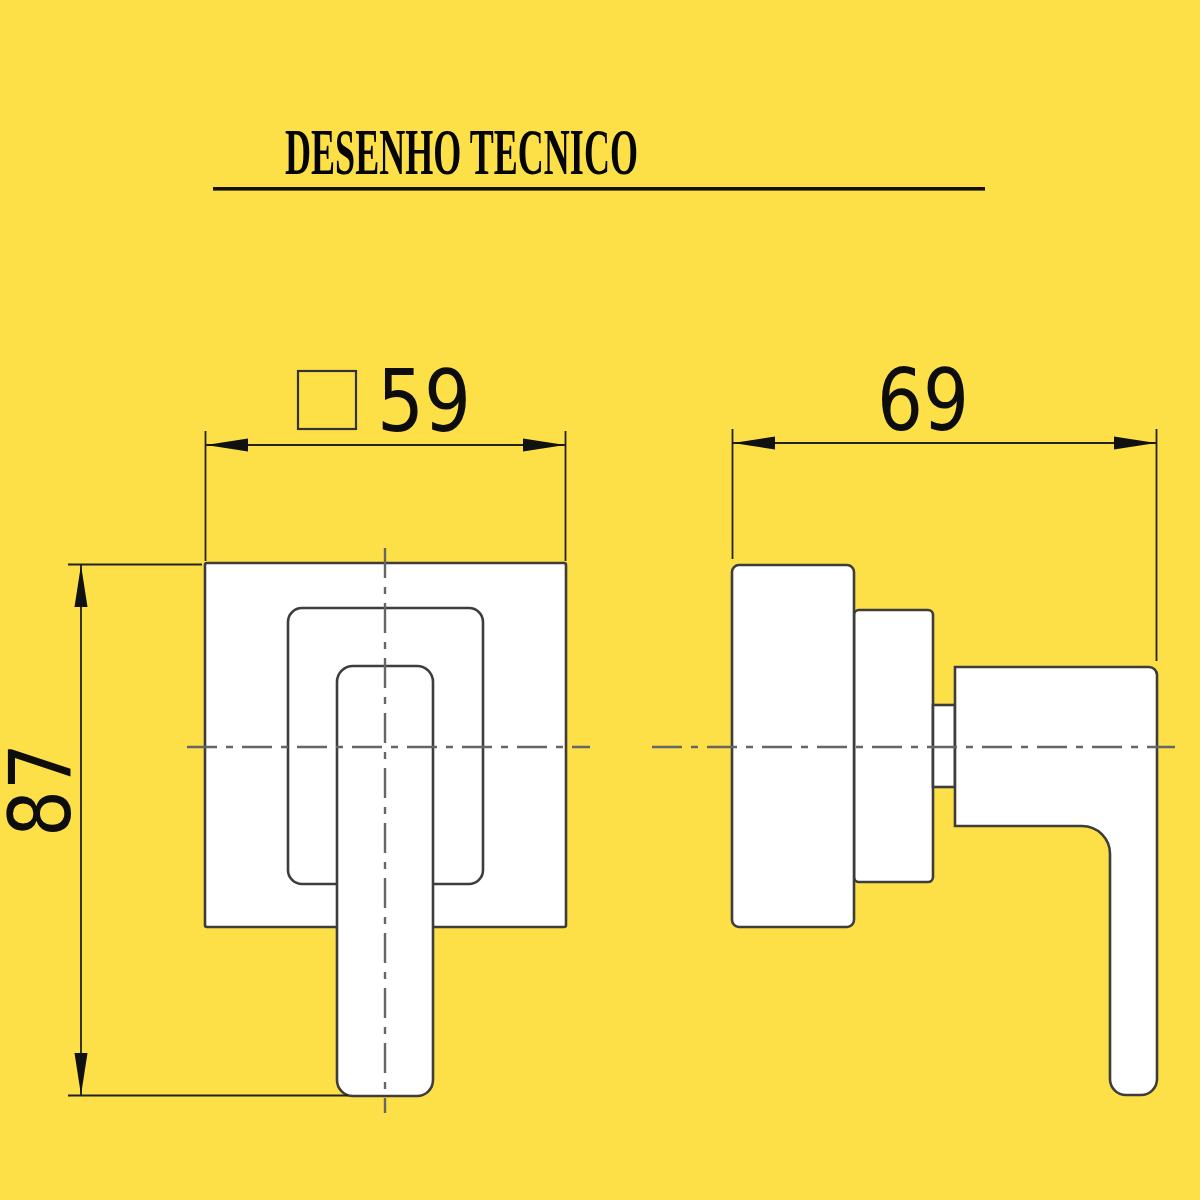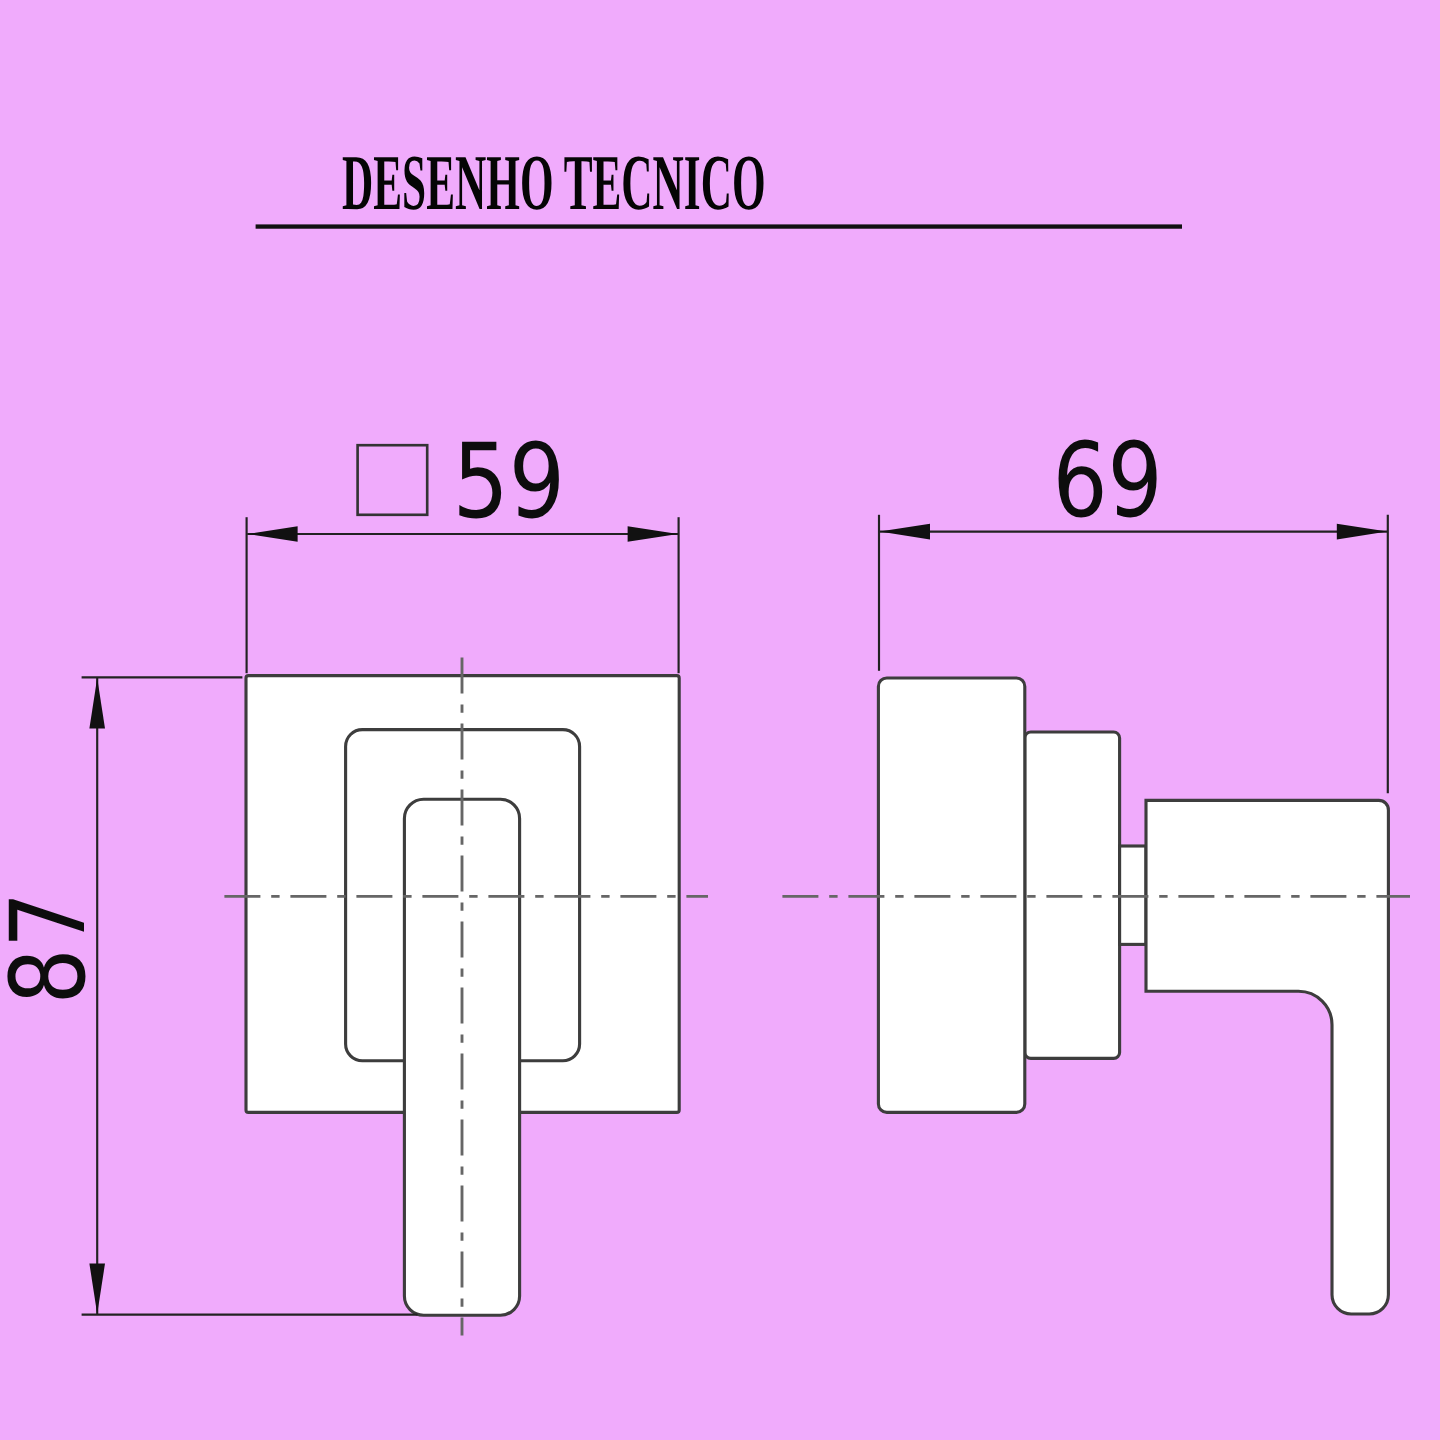--- a/index.html
+++ b/index.html
@@ -1,19 +1,19 @@
 <!DOCTYPE html>
 <html><head>
 <meta charset="utf-8">
 <style>
   html,body{margin:0;padding:0;background:#ffffff;}
   .page{
     position:relative;
     width:1200px;height:1200px;
-    background:#f0abfc;
+    background:#fde047;
     font-family:"Liberation Sans", sans-serif;
     overflow:hidden;
   }
   svg{position:absolute;left:0;top:0;}
   .title-text{
     font-family:"Liberation Serif", serif;
     font-weight:bold;
     fill:#050505;
   }
   .dim-text{

